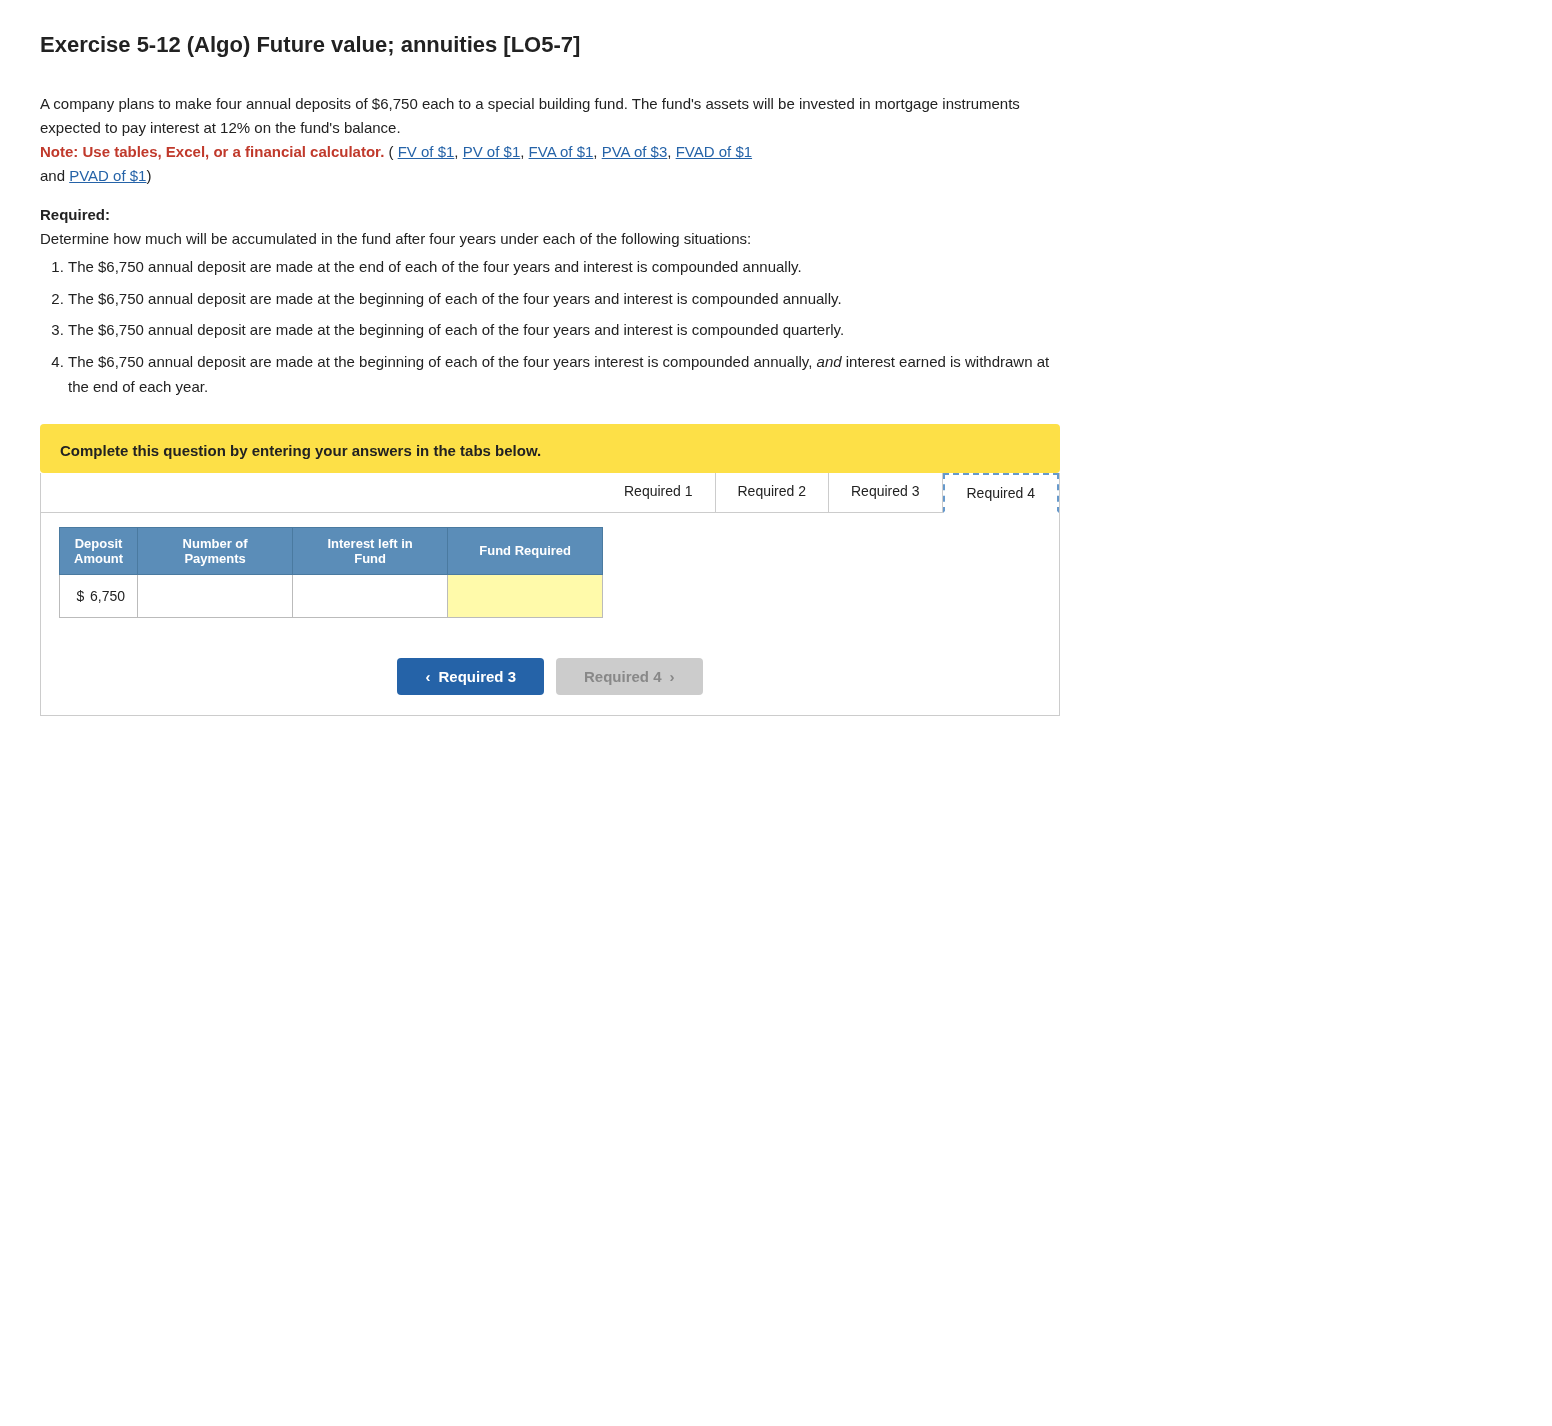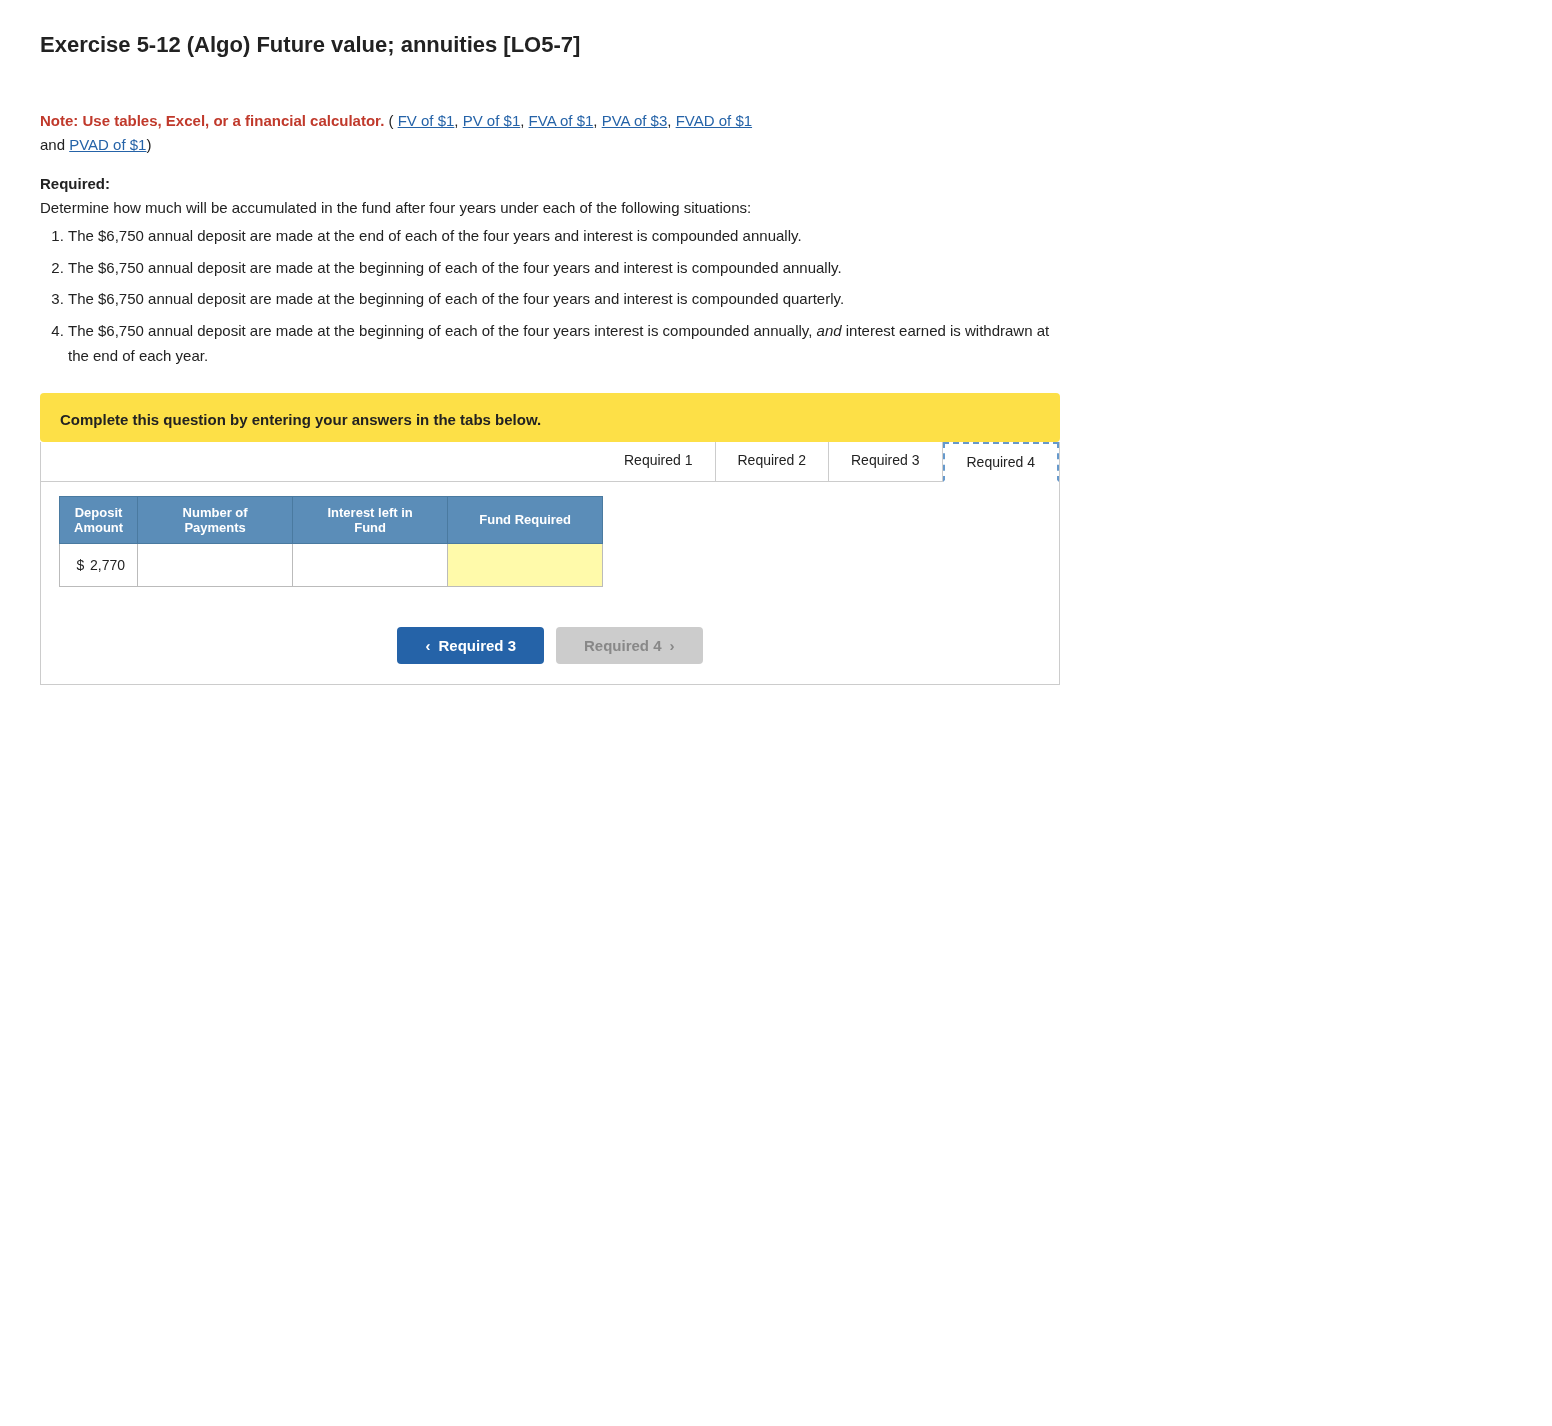--- a/index.html
+++ b/index.html
@@ -7,21 +7,21 @@
       font-family: Arial, sans-serif;
       font-size: 15px;
       color: #222;
       background: #fff;
       padding: 32px 40px;
       max-width: 1100px;
     }
     h1 {
       font-size: 22px;
       font-weight: bold;
-      margin-bottom: 27px;
+      margin-bottom: 34px;
     }
     .intro {
       margin-bottom: 14px;
       line-height: 1.6;
     }
     .note-red {
       color: #c0392b;
       font-weight: bold;
     }
     .link-blue {
@@ -191,20 +191,21 @@
       text-align: right;
       padding-right: 10px;
     }
   </style>
 </head>
 <body>
 
 <h1>Exercise 5-12 (Algo) Future value; annuities [LO5-7]</h1>
 
 <p class="intro">
+  <span>A company plans to make four annual deposits of $6,750 each to a special building fund. The fund's assets will be invested in mortgage instruments expected to pay interest at 12% on the fund's balance.</span>
   <br>
   <span class="note-red">Note: Use tables, Excel, or a financial calculator.</span>
   <span> (</span>
   <a class="link-blue">FV of $1</a>,
   <a class="link-blue">PV of $1</a>,
   <a class="link-blue">FVA of $1</a>,
   <a class="link-blue">PVA of $3</a>,
   <a class="link-blue">FVAD of $1</a>
   <br>
   and <a class="link-blue">PVAD of $1</a>)
@@ -240,21 +241,21 @@
           <th>Deposit<br>Amount</th>
           <th>Number of<br>Payments</th>
           <th>Interest left in<br>Fund</th>
           <th>Fund Required</th>
         </tr>
       </thead>
       <tbody>
         <tr>
           <td class="td-val">
             <span class="dollar-sign">$</span>
-            <span>2,770</span>
+            <span>6,750</span>
           </td>
           <td class="td-input">
             <input type="text" value="" style="">
           </td>
           <td class="td-input">
             <input type="text" value="" style="">
           </td>
           <td class="td-input td-yellow">
             <input type="text" value="" style="">
           </td>

